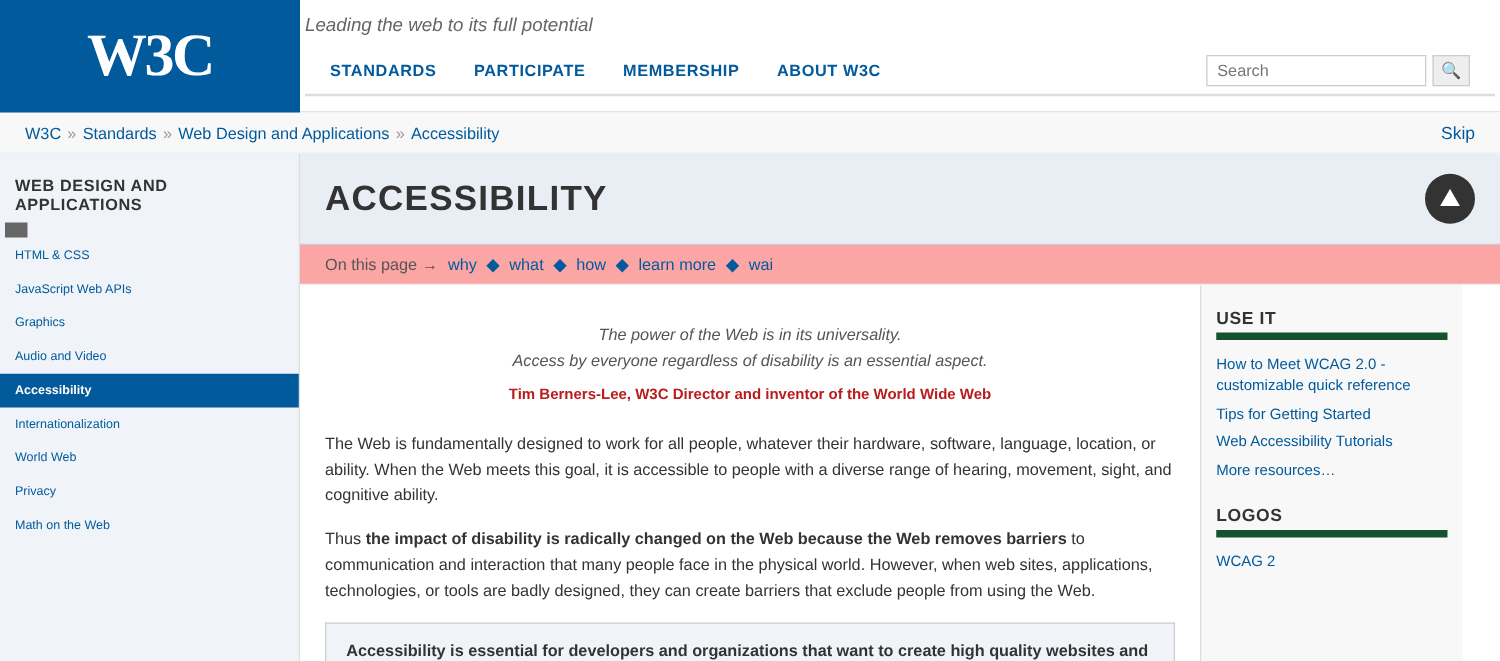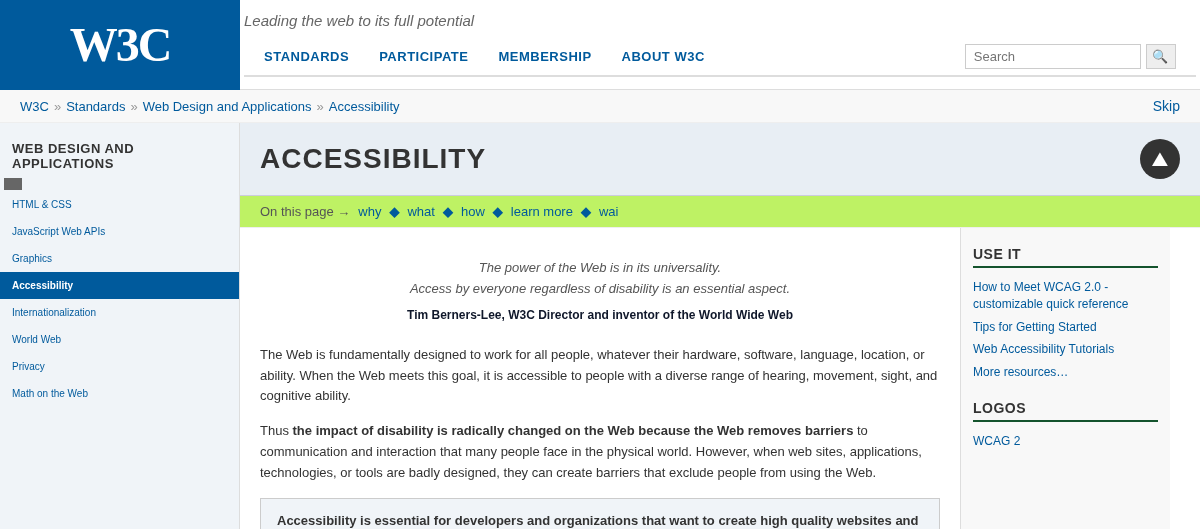--- a/index.html
+++ b/index.html
@@ -36,44 +36,44 @@
 
     
     #content-area { flex: 1; display: flex; flex-direction: column; }
 
     
     #page-title-bar { background: #e8eef4; padding: 16px 20px; display: flex; align-items: center; justify-content: space-between; border-bottom: 1px solid #ccd; }
     #page-title { font-size: 28px; font-weight: bold; color: #333; letter-spacing: 1px; text-transform: uppercase; }
     #page-icon { width: 40px; height: 40px; background: #333; border-radius: 50%; display: flex; align-items: center; justify-content: center; color: #fff; font-size: 20px; }
 
     
-    #on-page-nav { display: flex; align-items: center; gap: 8px; padding: 8px 20px; background: #bef264; border-bottom: 1px solid #eee; font-size: 13px; flex-wrap: wrap; }
+    #on-page-nav { display: flex; align-items: center; gap: 8px; padding: 8px 20px; background: #fca5a5; border-bottom: 1px solid #eee; font-size: 13px; flex-wrap: wrap; }
     #on-page-nav .on-page-label { color: #555; }
     #on-page-nav a { color: #005A9C; text-decoration: none; }
     #on-page-nav .dot { color: #005A9C; font-weight: bold; }
 
     
     #content-split { display: flex; flex: 1; }
     #main-content { flex: 1; padding: 20px; max-width: 720px; }
     #sidebar-right { width: 210px; min-width: 210px; padding: 10px 0; border-left: 1px solid #ddd; background: #f8f8f8; }
 
     
     #quote-block { text-align: center; padding: 10px 20px 20px 20px; font-style: italic; color: #555; font-size: 13px; line-height: 1.6; }
-    #quote-block .quote-attribution { font-style: normal; font-weight: bold; font-size: 12px; color: #0f172a; margin-top: 6px; text-align: center; }
+    #quote-block .quote-attribution { font-style: normal; font-weight: bold; font-size: 12px; color: #b91c1c; margin-top: 6px; text-align: center; }
 
     
     .content-para { font-size: 13px; line-height: 1.6; color: #333; margin-bottom: 14px; }
     .content-para .bold-emphasis { font-weight: bold; }
 
     
     #highlight-box { border: 1px solid #ccc; background: #f0f4f8; padding: 12px 16px; margin: 10px 0 14px 0; font-size: 13px; line-height: 1.6; color: #333; font-weight: bold; }
 
     
     .right-sidebar-section { padding: 8px 12px; }
-    .right-sidebar-title { font-size: 14px; font-weight: bold; color: #333; text-transform: uppercase; letter-spacing: 0.5px; border-bottom: 2px solid #14532d; padding-bottom: 4px; margin-bottom: 8px; }
+    .right-sidebar-title { font-size: 14px; font-weight: bold; color: #333; text-transform: uppercase; letter-spacing: 0.5px; border-bottom: 6px solid #14532d; padding-bottom: 4px; margin-bottom: 8px; }
     .right-sidebar-link { display: block; font-size: 12px; color: #005A9C; text-decoration: none; padding: 3px 0; line-height: 1.4; }
 
     
     .search-btn { background: #eee; border: 1px solid #ccc; cursor: pointer; padding: 4px 6px; font-size: 13px; }
   </style>
 </head>
 <body>
 
 <div id="header">
   <div id="logo-area">
@@ -107,20 +107,21 @@
   <a href="#" id="skip-link">Skip</a>
 </div>
 
 <div id="main-layout">
   <div id="sidebar">
     <div id="sidebar-title">WEB DESIGN AND APPLICATIONS</div>
     <span id="sidebar-icon"></span>
     <a class="sidebar-item">HTML &amp; CSS</a>
     <a class="sidebar-item">JavaScript Web APIs</a>
     <a class="sidebar-item">Graphics</a>
+    <a class="sidebar-item">Audio and Video</a>
     <a class="sidebar-item active">Accessibility</a>
     <a class="sidebar-item">Internationalization</a>
     <a class="sidebar-item">World Web</a>
     <a class="sidebar-item">Privacy</a>
     <a class="sidebar-item">Math on the Web</a>
   </div>
 
   <div id="content-area">
     <div id="page-title-bar">
       <h1 id="page-title">ACCESSIBILITY</h1>

